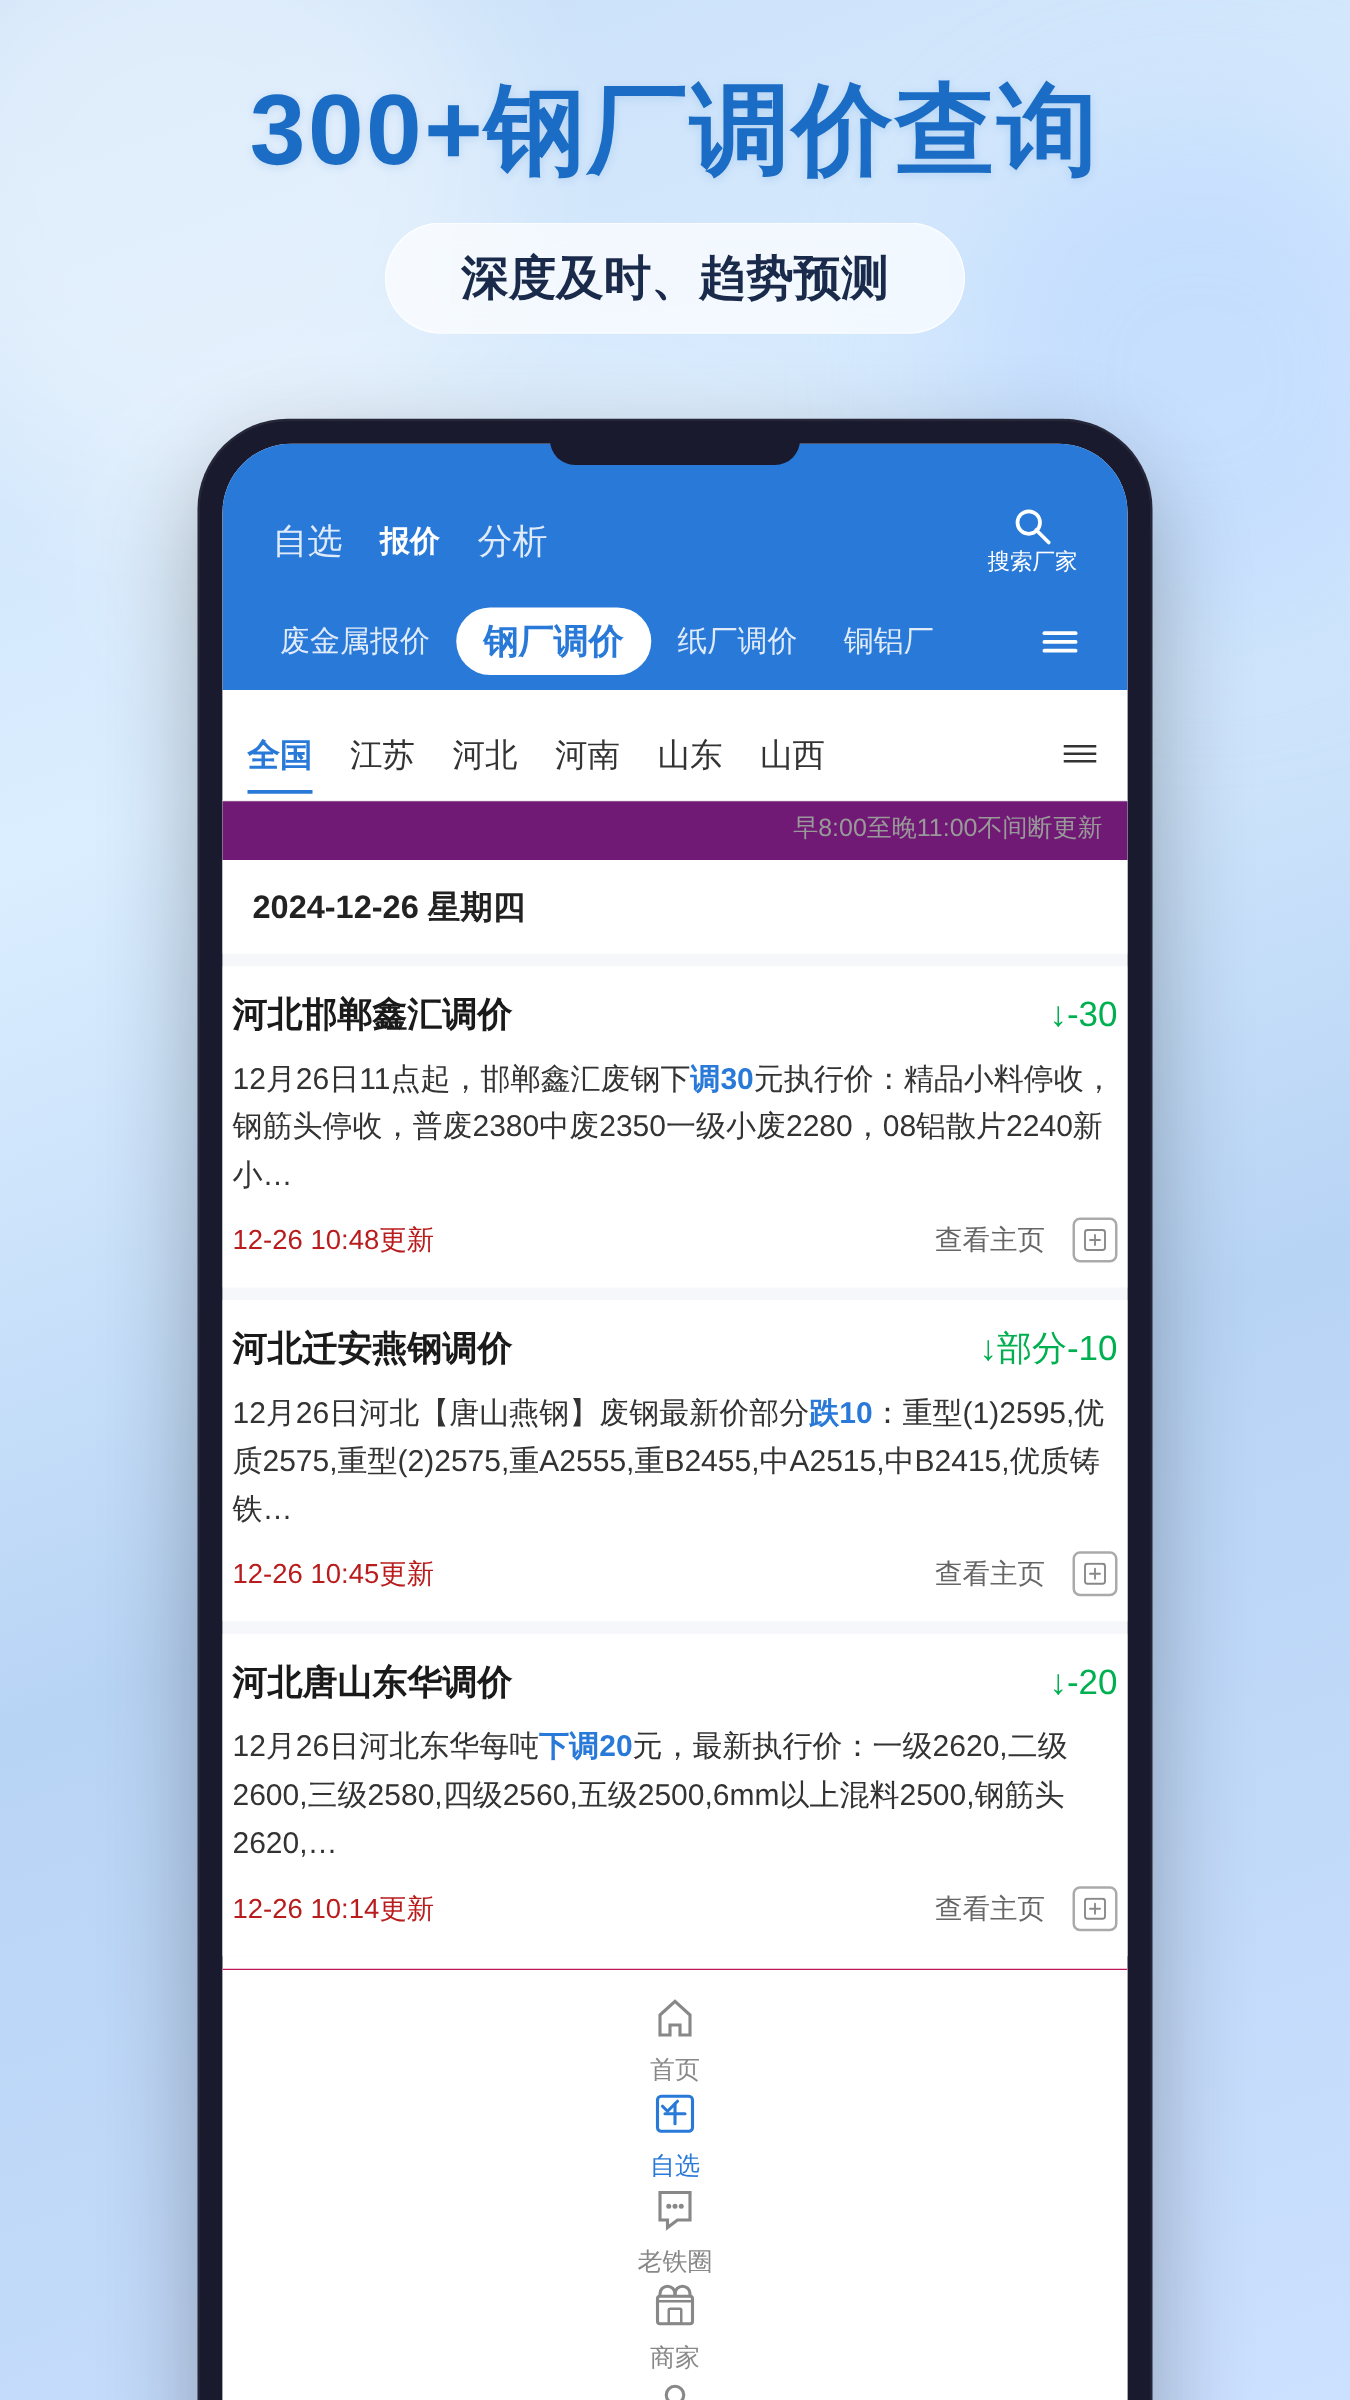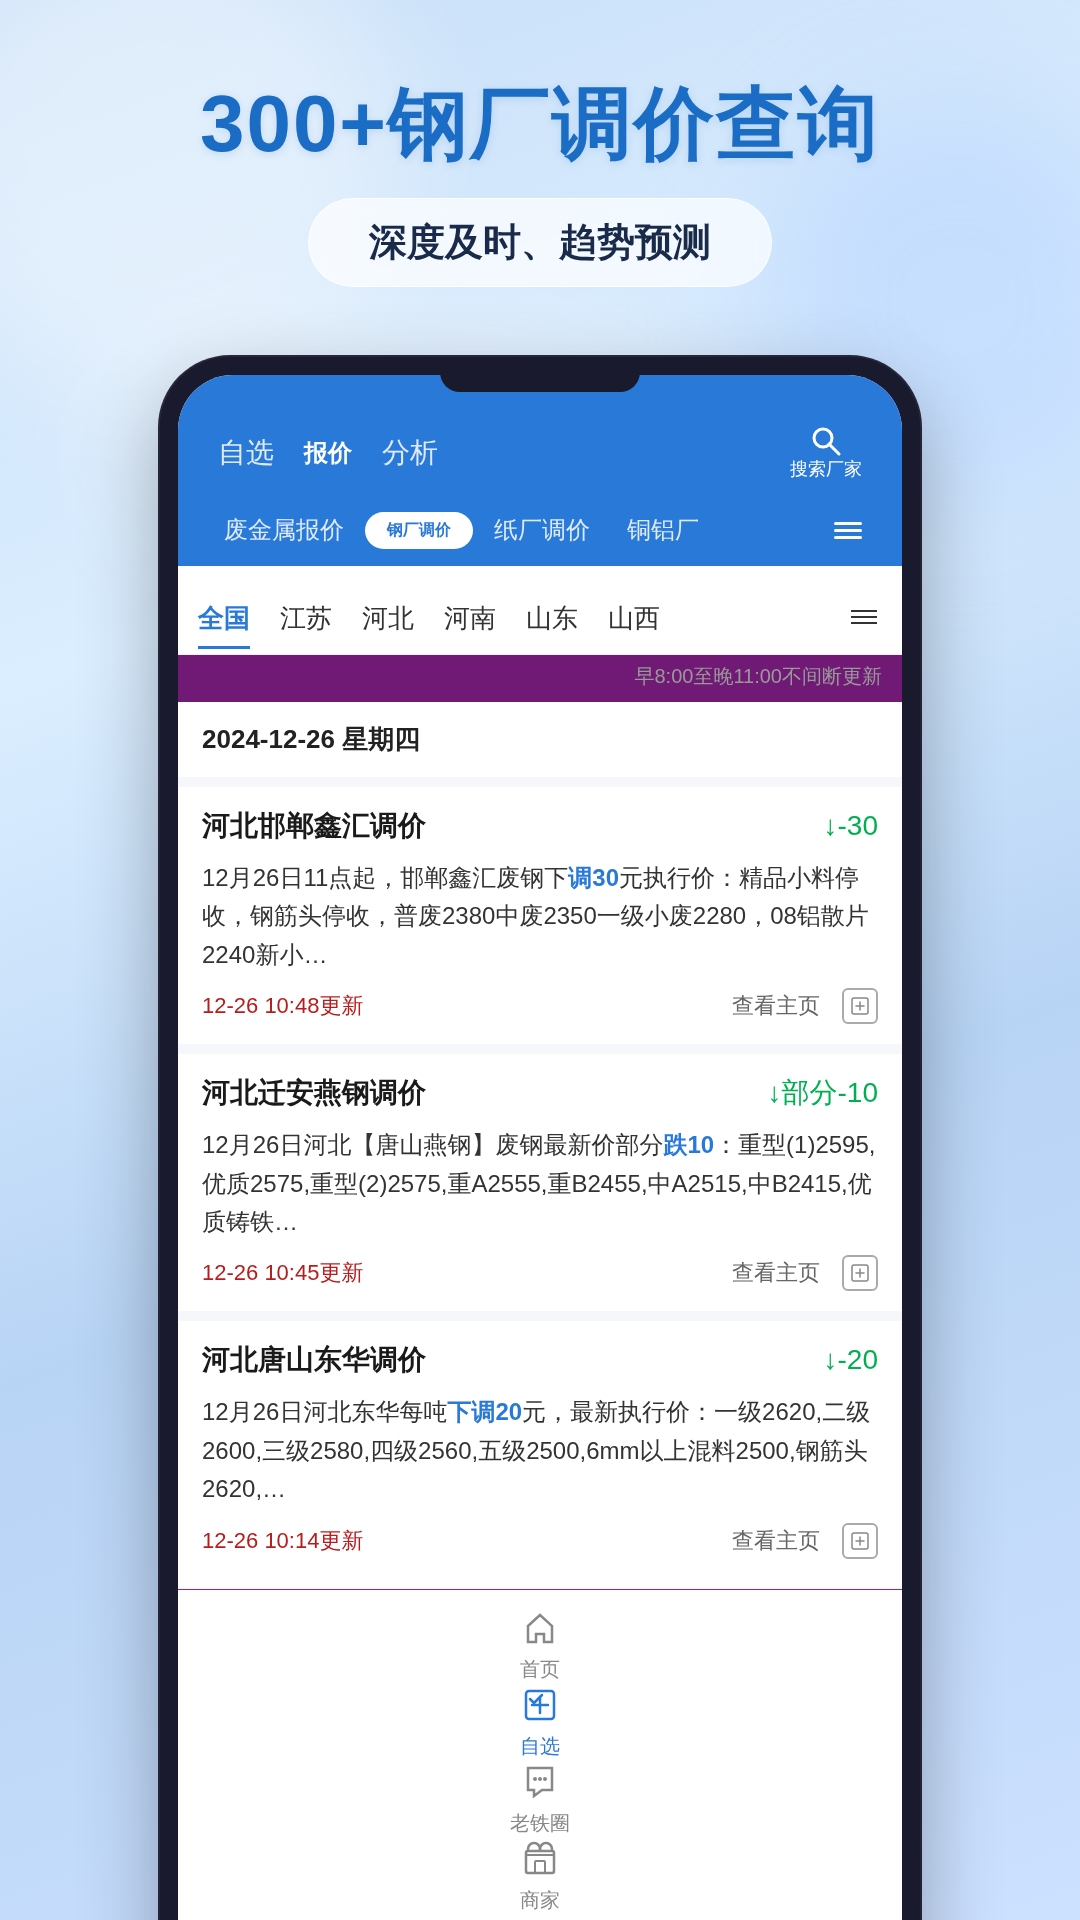--- a/index.html
+++ b/index.html
@@ -19,21 +19,21 @@
       border-radius: 50%;
       background: rgba(255,255,255,0.4);
       filter: blur(60px);
     }
     .bg-blob-1 { width: 500px; height: 500px; top: -100px; left: -100px; }
     .bg-blob-2 { width: 400px; height: 400px; top: 100px; right: -80px; background: rgba(180,210,255,0.5); }
     .bg-blob-3 { width: 600px; height: 300px; top: 300px; left: 100px; background: rgba(255,255,255,0.3); }
 
     
     .top-section {
-      padding: 80px 60px 40px;
+      padding: 60px 60px 40px;
       text-align: center;
       position: relative;
       z-index: 2;
     }
     .main-title {
       font-size: 80px;
       font-weight: 900;
       color: #1a6cc4;
       line-height: 1.1;
       letter-spacing: 2px;
@@ -131,21 +131,21 @@
       color: rgba(255,255,255,0.85);
       font-size: 24px;
       padding: 8px 16px;
       white-space: nowrap;
     }
     .cat-tab.active {
       background: #fff;
       color: #2979d9;
       border-radius: 30px;
       font-weight: 600;
-      font-size: 16px;
+      font-size: 28px;
       padding: 8px 22px;
     }
     .cat-menu-icon {
       margin-left: auto;
       display: flex;
       flex-direction: column;
       gap: 4px;
       cursor: pointer;
       padding: 5px 10px;
     }
@@ -215,21 +215,21 @@
       margin-bottom: 10px;
       font-size: 26px;
       font-weight: 700;
       color: #222;
     }
 
     
     .price-card {
       background: #fff;
       margin-bottom: 10px;
-      padding: 20px 24px;
+      padding: 20px 8px;
     }
     .card-header {
       display: flex;
       justify-content: space-between;
       align-items: center;
       margin-bottom: 14px;
     }
     .card-title {
       font-size: 28px;
       font-weight: 700;

